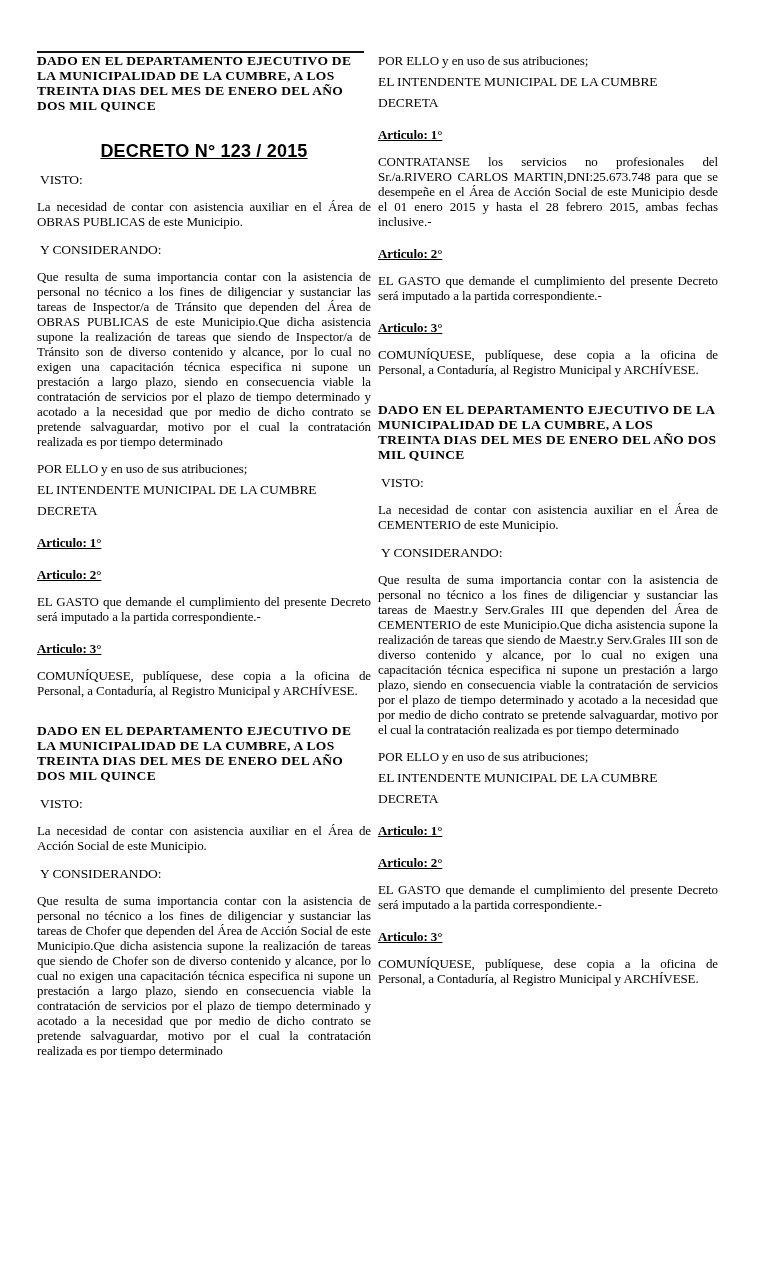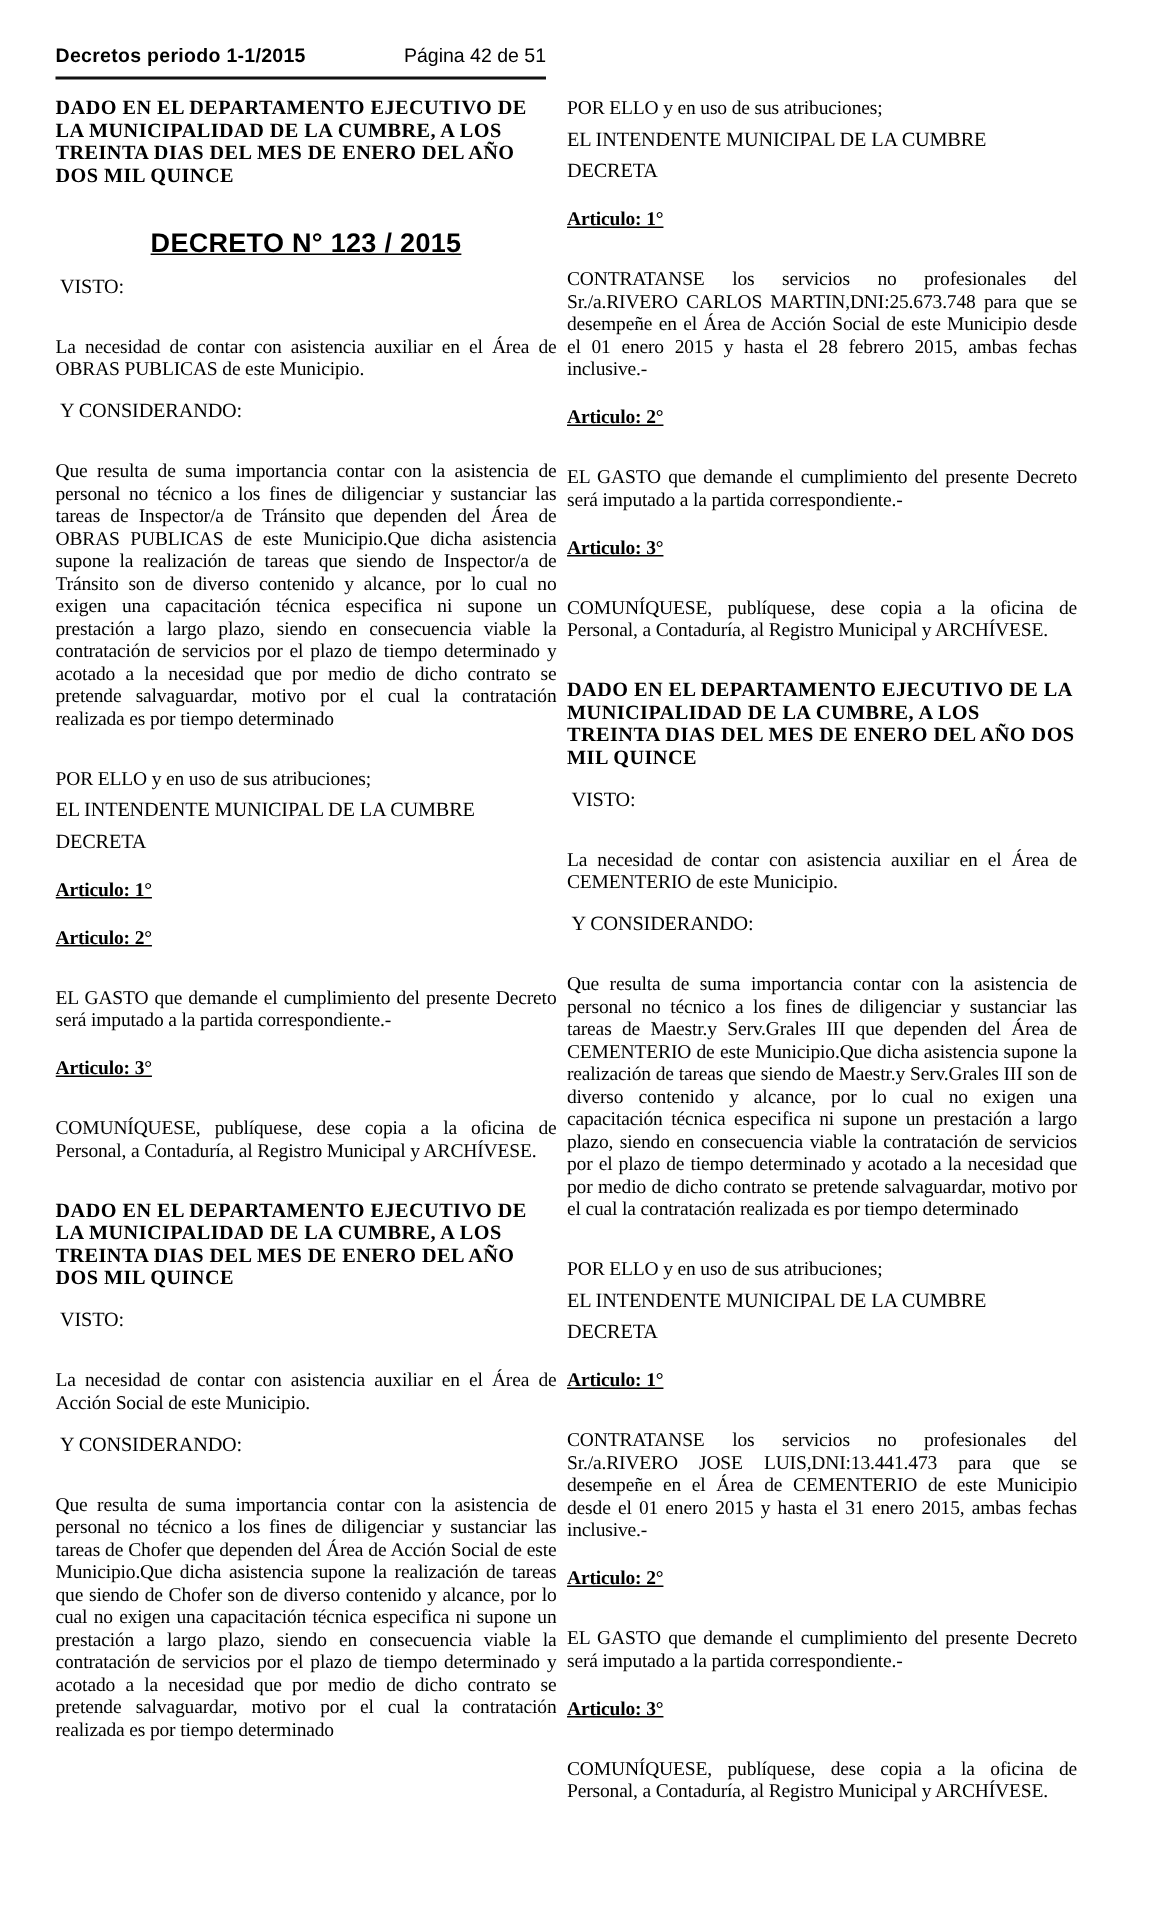--- a/index.html
+++ b/index.html
@@ -27,38 +27,38 @@
   .h-page  { font-weight: normal; }
   .header-rule {
     position: absolute;
     left: 37px;
     top: 51px;
     width: 327px;
     border-top: 2px solid #111111;
   }
   .col {
     position: absolute;
-    top: 60px;
+    top: 49px;
     height: 1215px;
     overflow: hidden;
   }
   .col-left  { left: 37px;  width: 334px; }
   .col-right { left: 378px; width: 400px; }
   .col-right .block { width: 340px; }
 
   .block {
     margin: 0;
     font-size: 13px;
     line-height: 15px;
     letter-spacing: -0.1px;
   }
   .col .block:first-child { margin-top: 4px; }
 
   .para {
-    margin-top: 25px;
+    margin-top: 12px;
     text-align: justify;
   }
   .dado {
     margin-top: 25px;
     font-weight: bold;
     font-size: 13.5px;
     letter-spacing: 0.3px;
     text-align: left;
   }
   .decree-title {
@@ -87,24 +87,20 @@
     margin-top: 6px;
     text-align: left;
     font-size: 13.5px;
   }
   .col-right .centered { width: 334px; }
 </style>
 </head>
 <body>
 
 <div class="page">
-  <div class="doc-header">
-    <span class="h-title">Decretos periodo 1-1/2015</span>
-    <span class="h-page">Página 42 de 51</span>
-  </div>
   <div class="header-rule"></div>
   <div class="col col-left" id="col-left">
       <p class="block dado">DADO EN EL DEPARTAMENTO EJECUTIVO DE LA MUNICIPALIDAD DE LA CUMBRE, A LOS TREINTA DIAS DEL MES DE ENERO DEL AÑO DOS MIL QUINCE</p>
       <p class="block decree-title">DECRETO N° 123 / 2015</p>
       <p class="block section-label">VISTO:</p>
       <p class="block para">La necesidad de contar con asistencia auxiliar en el Área de OBRAS PUBLICAS de este Municipio.</p>
       <p class="block section-label">Y CONSIDERANDO:</p>
       <p class="block para">Que resulta de suma importancia contar con la asistencia de personal no técnico a los fines de diligenciar y sustanciar las tareas de Inspector/a de Tránsito que dependen del Área de OBRAS PUBLICAS de este Municipio.Que dicha asistencia supone la realización de tareas que siendo de Inspector/a de Tránsito son de diverso contenido y alcance, por lo cual no exigen una capacitación técnica especifica ni supone un prestación a largo plazo, siendo en consecuencia viable la contratación de servicios por el plazo de tiempo determinado y acotado a la necesidad que por medio de dicho contrato se pretende salvaguardar, motivo por el cual la contratación realizada es por tiempo determinado</p>
       <p class="block para">POR ELLO y en uso de sus atribuciones;</p>
       <p class="block centered">EL INTENDENTE MUNICIPAL DE LA CUMBRE</p>
@@ -132,19 +128,18 @@
       <p class="block para">COMUNÍQUESE, publíquese, dese copia a la oficina de Personal, a Contaduría, al Registro Municipal y ARCHÍVESE.</p>
       <p class="block dado">DADO EN EL DEPARTAMENTO EJECUTIVO DE LA MUNICIPALIDAD DE LA CUMBRE, A LOS TREINTA DIAS DEL MES DE ENERO DEL AÑO DOS MIL QUINCE</p>
       <p class="block section-label">VISTO:</p>
       <p class="block para">La necesidad de contar con asistencia auxiliar en el Área de CEMENTERIO de este Municipio.</p>
       <p class="block section-label">Y CONSIDERANDO:</p>
       <p class="block para">Que resulta de suma importancia contar con la asistencia de personal no técnico a los fines de diligenciar y sustanciar las tareas de Maestr.y Serv.Grales III que dependen del Área de CEMENTERIO de este Municipio.Que dicha asistencia supone la realización de tareas que siendo de Maestr.y Serv.Grales III son de diverso contenido y alcance, por lo cual no exigen una capacitación técnica especifica ni supone un prestación a largo plazo, siendo en consecuencia viable la contratación de servicios por el plazo de tiempo determinado y acotado a la necesidad que por medio de dicho contrato se pretende salvaguardar, motivo por el cual la contratación realizada es por tiempo determinado</p>
       <p class="block para">POR ELLO y en uso de sus atribuciones;</p>
       <p class="block centered">EL INTENDENTE MUNICIPAL DE LA CUMBRE</p>
       <p class="block centered">DECRETA</p>
       <p class="block article-label">Articulo: 1°</p>
-      <p class="block para">CONTRATANSE los servicios no profesionales del Sr./a.RIVERO JOSE LUIS,DNI:13.441.473 para que se desempeñe en el Área de CEMENTERIO de este Municipio desde el 01 enero 2015 y hasta el 31 enero 2015, ambas fechas inclusive.-</p>
       <p class="block article-label">Articulo: 2°</p>
       <p class="block para">EL GASTO que demande el cumplimiento del presente Decreto será imputado a la partida correspondiente.-</p>
       <p class="block article-label">Articulo: 3°</p>
       <p class="block para">COMUNÍQUESE, publíquese, dese copia a la oficina de Personal, a Contaduría, al Registro Municipal y ARCHÍVESE.</p>
     </div>
 </div>
 
 </body></html>

